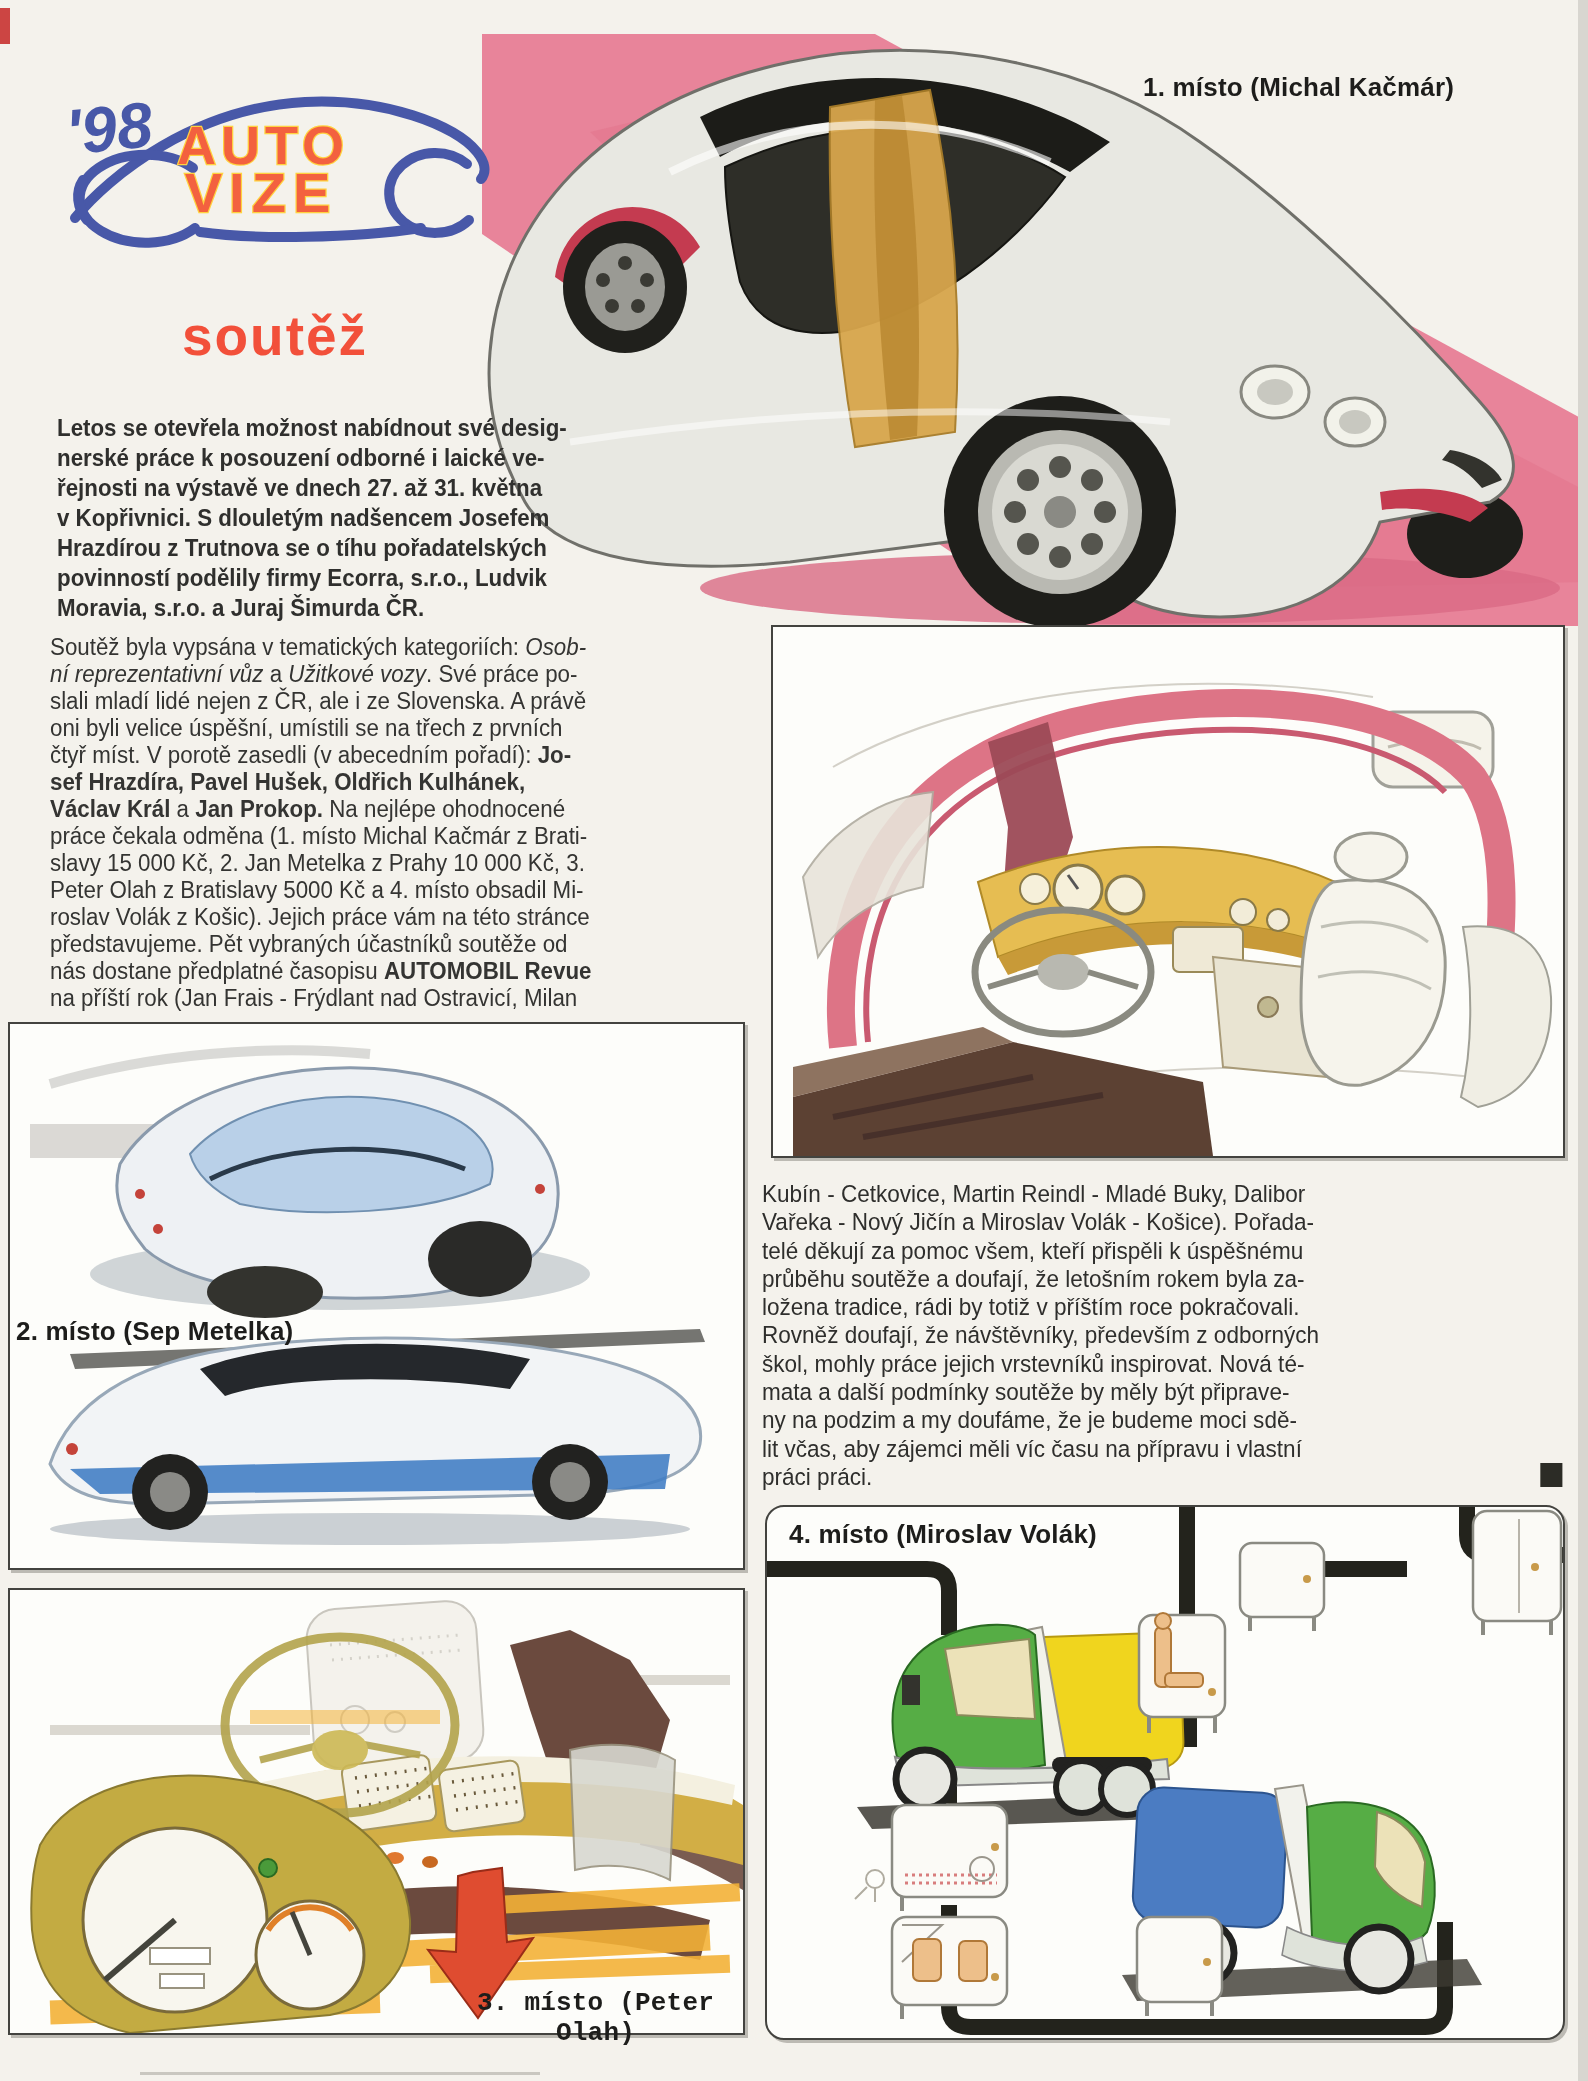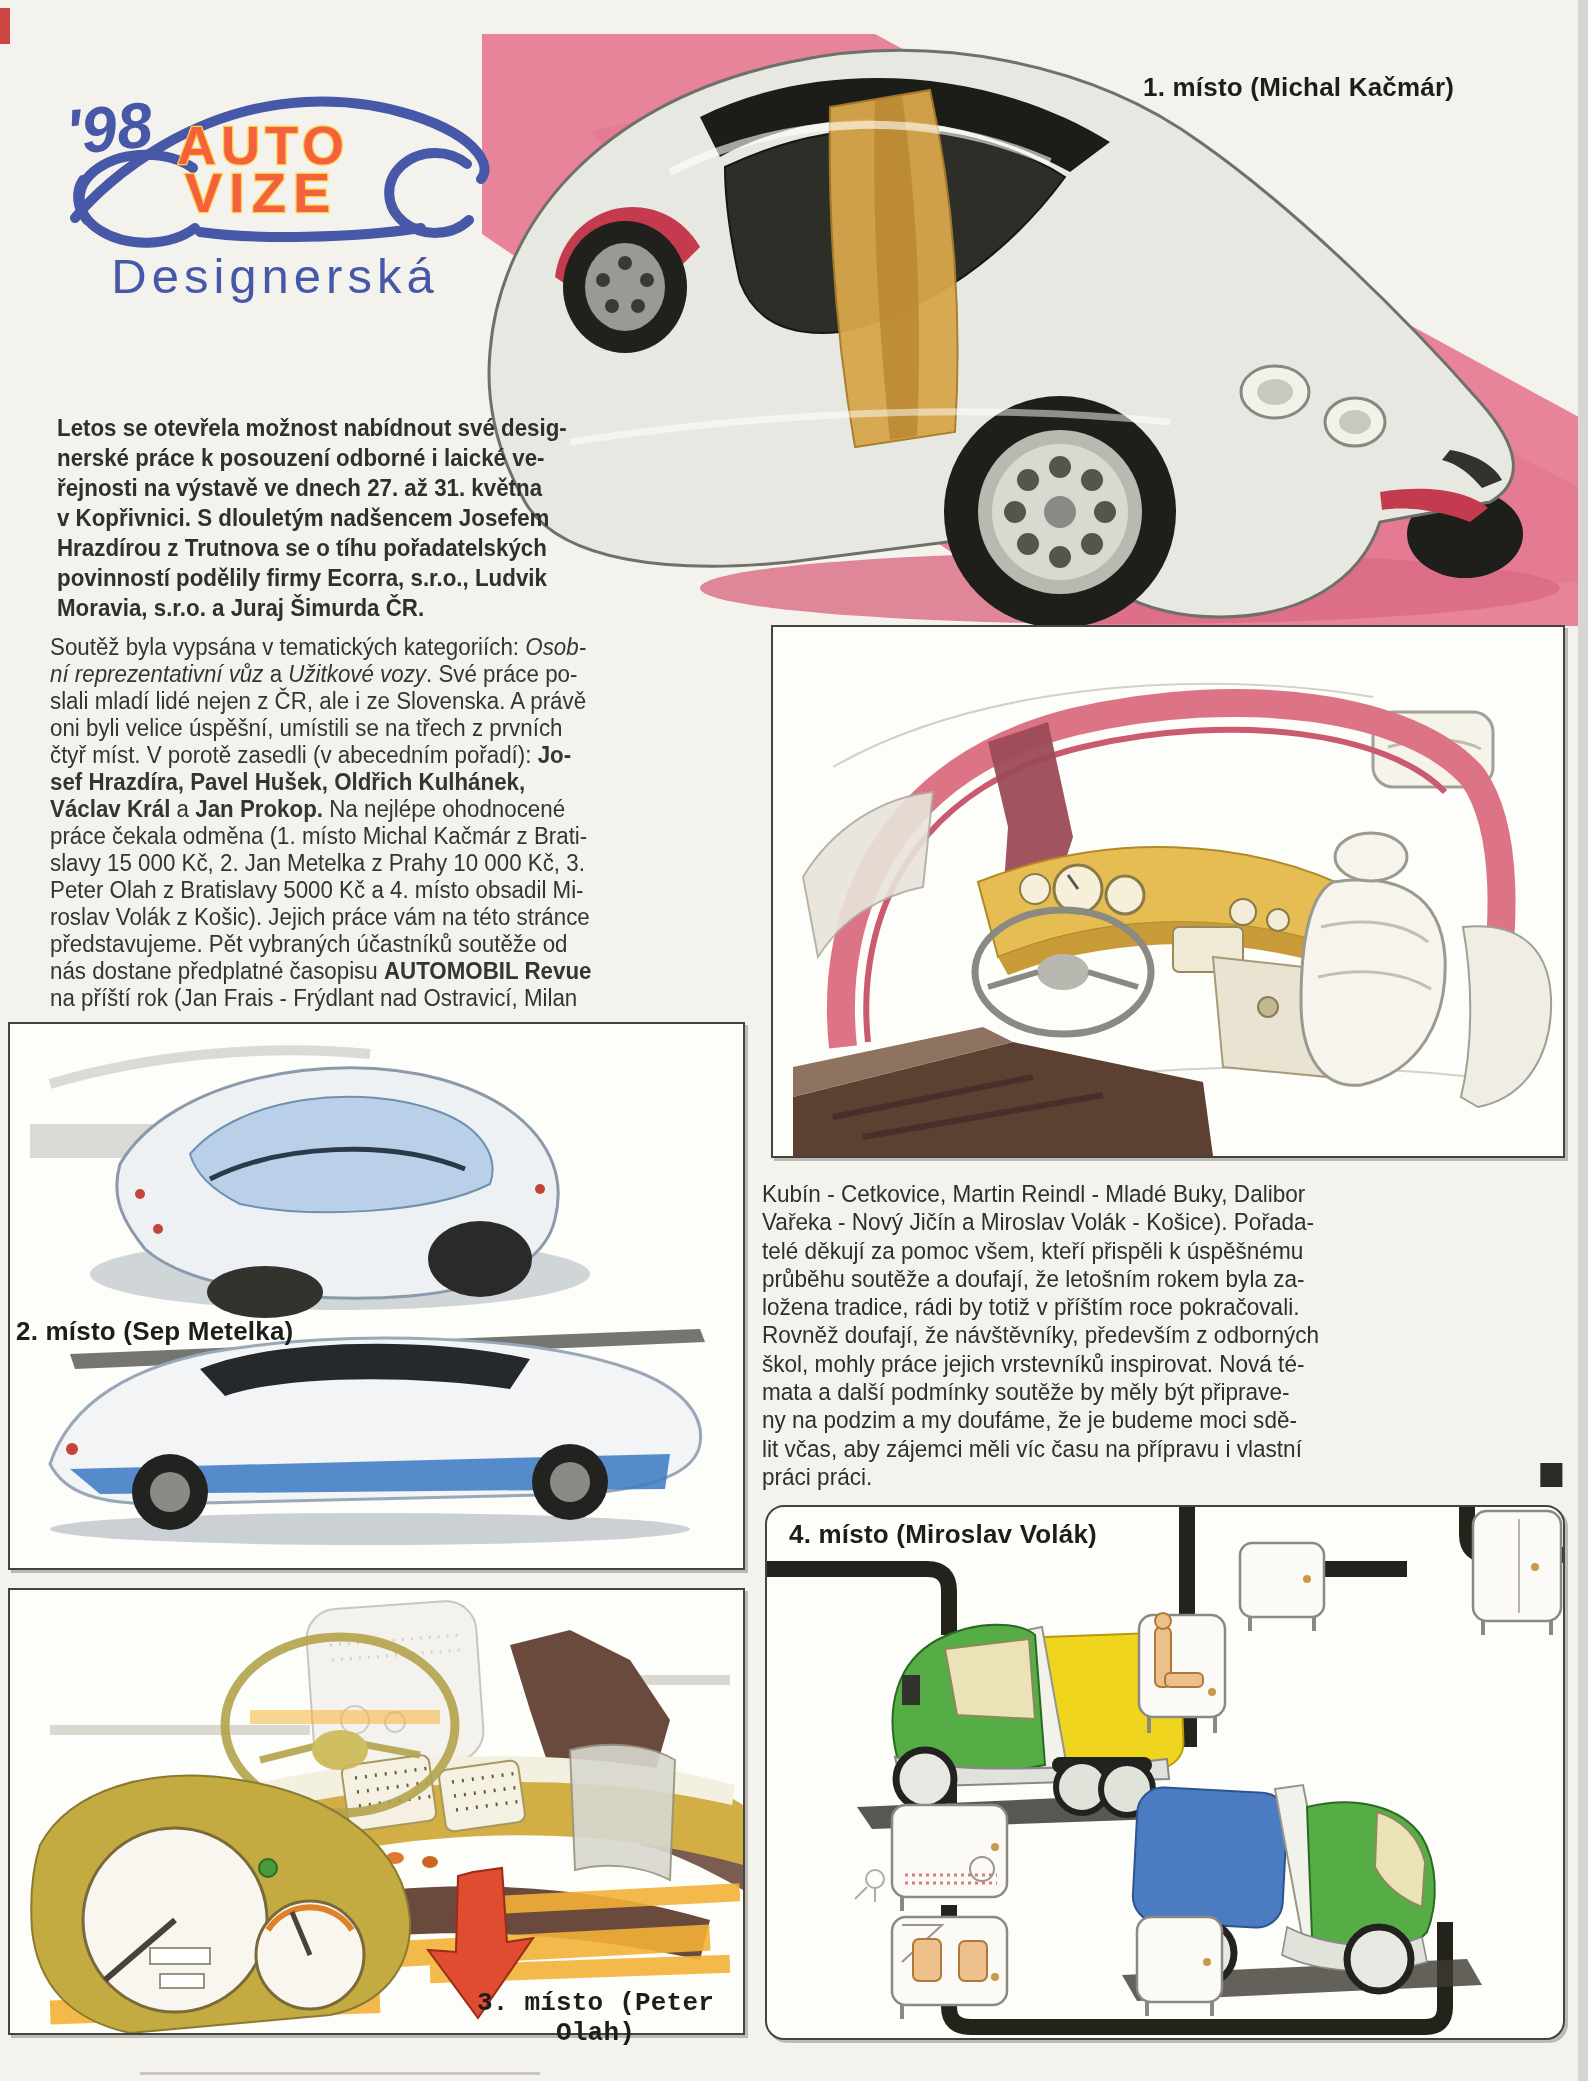--- a/index.html
+++ b/index.html
@@ -99,21 +99,21 @@
       <path d="M 20,138 C 55,95 140,28 250,22 C 330,18 400,45 422,72 C 430,82 432,92 426,99"></path>
       <path d="M 138,88 A 66,44 0 1 0 140,148"></path>
       <path d="M 412,84 A 46,40 0 1 0 414,140"></path>
       <path d="M 145,152 C 200,160 300,158 366,148"></path>
       <path d="M 32,140 C 22,128 20,112 28,100"></path>
     </g>
     <text x="12" y="72" font-size="64" font-weight="bold" font-style="italic" fill="#4858a8" transform="rotate(-6 40 60)" font-family="Liberation Sans, sans-serif">'98</text>
     <text x="208" y="84" text-anchor="middle" font-size="54" font-weight="bold" letter-spacing="5" fill="#f3613f" stroke="#ffd23f" stroke-width="2.5" paint-order="stroke" font-family="Liberation Sans, sans-serif">AUTO</text>
     <text x="206" y="132" text-anchor="middle" font-size="56" font-weight="bold" letter-spacing="7" fill="#f3613f" stroke="#ffd23f" stroke-width="2.5" paint-order="stroke" font-family="Liberation Sans, sans-serif">VIZE</text>
   </svg>
-  <div class="logo-sub1">Designerská</div>
+  <div class="logo-sub2">soutěž</div>
 </div>
 
 <div class="abs caption cap1">1. místo (Michal Kačmár)</div>
 
 <div class="abs intro squeeze">
     <div class="tline" style="word-spacing: 0px;"><span>Letos se otevřela možnost nabídnout své desig-</span></div>
     <div class="tline" style="word-spacing: 0px;"><span>nerské práce k posouzení odborné i laické ve-</span></div>
     <div class="tline" style="word-spacing: 0px;"><span>řejnosti na výstavě ve dnech 27. až 31. května</span></div>
     <div class="tline" style="word-spacing: 0px;"><span>v Kopřivnici. S dlouletým nadšencem Josefem</span></div>
     <div class="tline" style="word-spacing: 0px;"><span>Hrazdírou z Trutnova se o tíhu pořadatelských</span></div>

